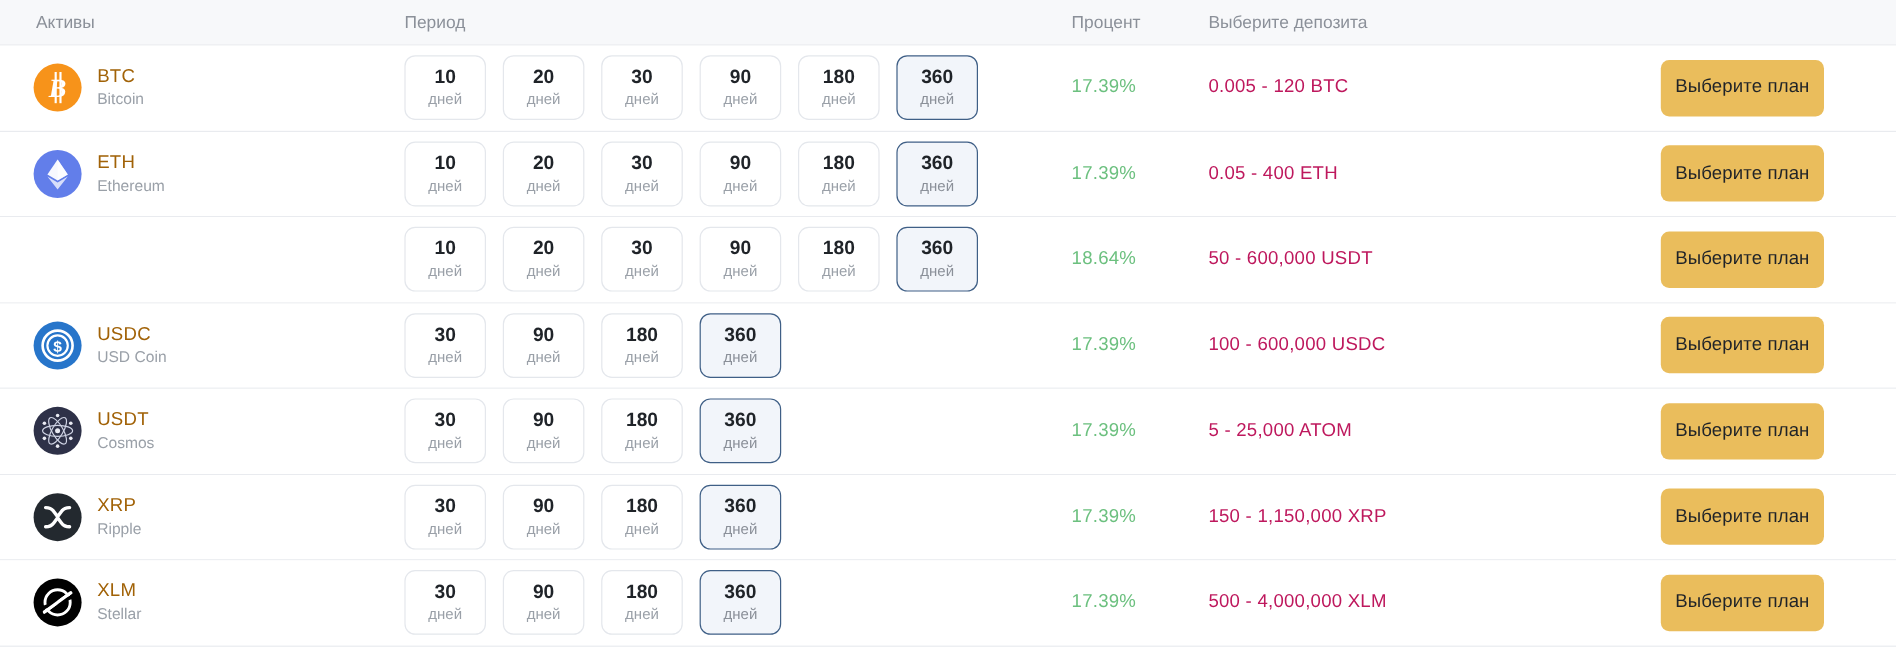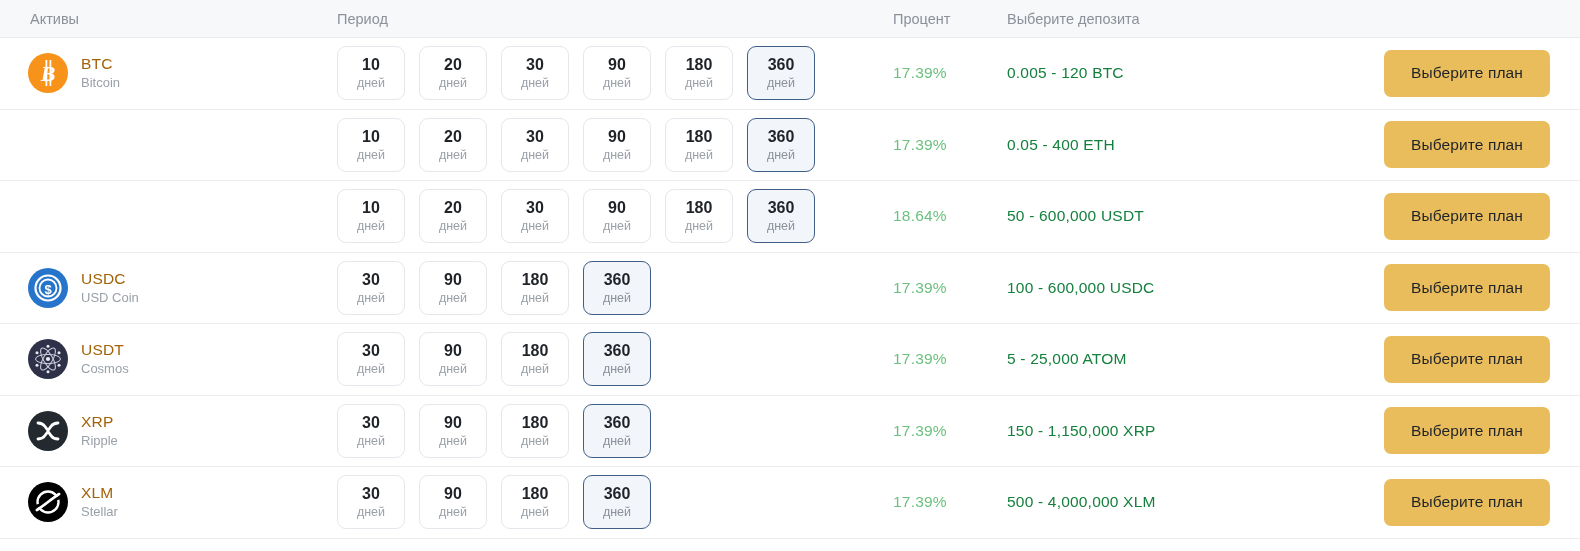--- a/index.html
+++ b/index.html
@@ -124,29 +124,29 @@
     font-size: 15.5px;
     color: #6cc07f;
     letter-spacing: .2px;
   }
 
   
   .cell-range {
     position: absolute;
     left: 1007px;
     font-size: 15.5px;
-    color: #15803d;
+    color: #be185d;
     letter-spacing: .2px;
     white-space: nowrap;
   }
 
   
   .cell-action { position: absolute; left: 1384px; }
   .btn-plan {
-    width: 166px;
+    width: 136px;
     height: 47px;
     background: #eabd5c;
     border: none;
     border-radius: 7px;
     font-family: "Liberation Sans", "DejaVu Sans", sans-serif;
     font-size: 15.5px;
     color: #1f2328;
     cursor: pointer;
     letter-spacing: .1px;
   }
@@ -204,20 +204,33 @@
           <div class="chip selected">
             <span class="num">360</span>
             <span class="unit">дней</span>
           </div>
         </div>
         <div class="cell-percent">17.39%</div>
         <div class="cell-range">0.005 - 120 BTC</div>
         <div class="cell-action"><button class="btn-plan">Выберите план</button></div>
       </div>
       <div class="row">
+        <div class="cell-asset">
+          <span class="coin-icon" style="background: rgb(98, 126, 234);">
+            <svg viewBox="0 0 40 40" width="40" height="40">
+              <polygon points="20,8 11.5,20.5 20,25.5 28.5,20.5" fill="#fff" opacity="0.95"></polygon>
+              <polygon points="20,27 11.5,22 20,33 28.5,22" fill="#fff" opacity="0.75"></polygon>
+              <polygon points="20,8 20,25.5 28.5,20.5" fill="#fff" opacity="0.7"></polygon>
+            </svg>
+          </span>
+          <div class="asset-text">
+            <span class="asset-sym">ETH</span>
+            <span class="asset-name">Ethereum</span>
+          </div>
+        </div>
         <div class="cell-period">
           <div class="chip">
             <span class="num">10</span>
             <span class="unit">дней</span>
           </div>
           <div class="chip">
             <span class="num">20</span>
             <span class="unit">дней</span>
           </div>
           <div class="chip">

